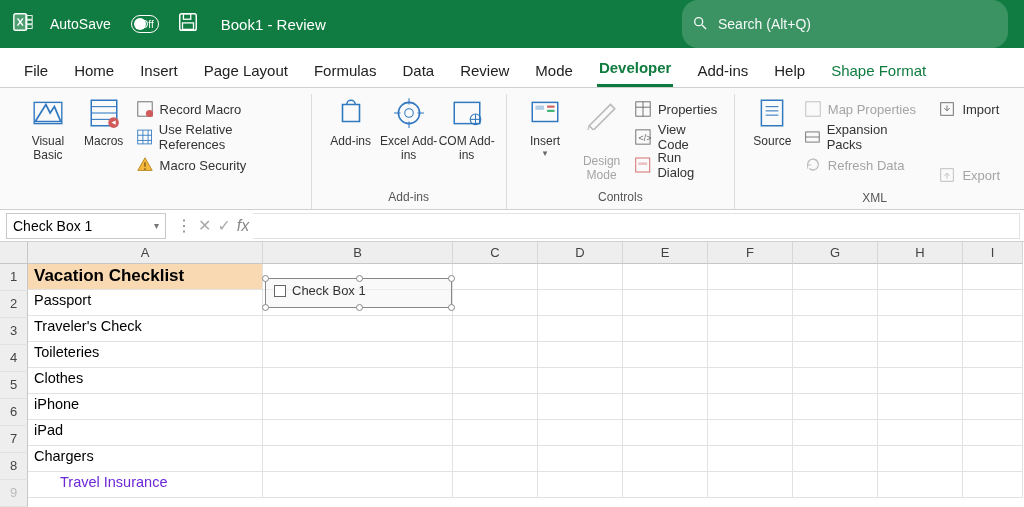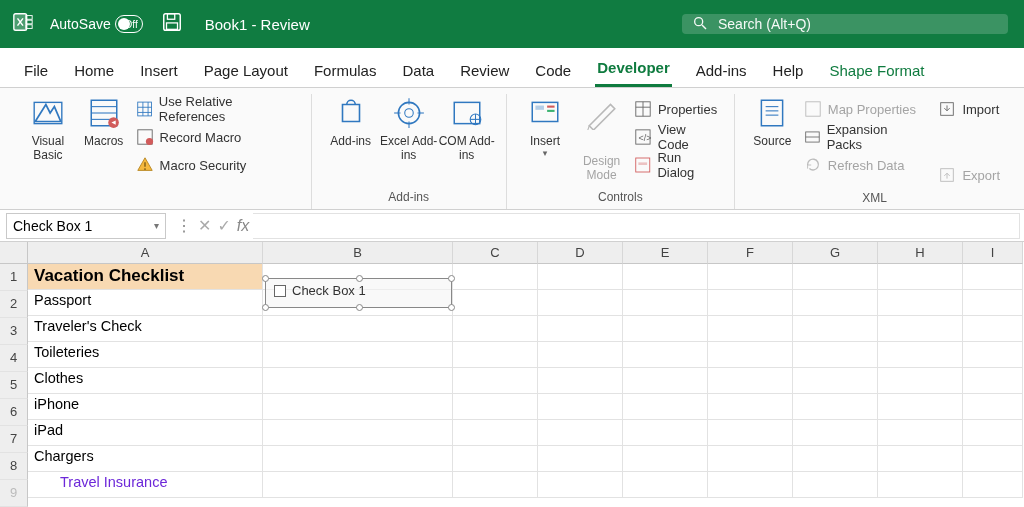--- a/index.html
+++ b/index.html
@@ -2,26 +2,26 @@
 <html><head>
 <meta charset="utf-8">
 <style>
   * { box-sizing: border-box; margin: 0; padding: 0; font-family: 'Segoe UI', Arial, sans-serif; }
   body { width: 1024px; height: 507px; overflow: hidden; background: #fff; }
 
   
   .titlebar { height: 48px; background: #107c41; display: flex; align-items: center; color: #fff; }
   .titlebar-left { display: flex; align-items: center; padding-left: 12px; gap: 10px; }
   .app-icon { width: 22px; height: 22px; }
-  .autosave { display:flex; align-items:center; gap:4px; font-size:14px; margin-left:6px;}
+  .autosave { display:flex; align-items:center; gap:20px; font-size:14px; margin-left:6px;}
   .toggle { width:28px; height:18px; border:1.5px solid #fff; border-radius:10px; position:relative; display:flex;align-items:center;justify-content:flex-end;padding-right:4px;font-size:10px;}
   .toggle-knob { position:absolute; left:2px; width:12px;height:12px;border-radius:50%;background:#fff;}
   .save-icon { width:22px;height:22px; margin-left:8px;}
   .doc-title { margin-left:12px; font-size:15px; }
-  .searchbox { margin-left:auto; margin-right:16px; height:20px; width:326px; background:rgba(255,255,255,0.18); border-radius:4px; display:flex; align-items:center; padding:0 10px; gap:10px;}
+  .searchbox { margin-left:auto; margin-right:16px; height:48px; width:326px; background:rgba(255,255,255,0.18); border-radius:16px; display:flex; align-items:center; padding:0 10px; gap:10px;}
   .searchbox span { color:#fff; font-size:14px; opacity:0.95;}
 
   
   .tabs { height:40px; display:flex; align-items:flex-end; gap:22px; padding-left:22px; border-bottom:1px solid #d0d0d0; background:#fff;}
   .tab { font-size:15px; color:#222; padding:8px 2px; cursor:pointer;}
   .tab.active { color:#0f7b3f; border-bottom:3px solid #0f7b3f; font-weight:600;margin-top:28px;}
   .tab.green { color:#0f7b3f;}
 
   
   .ribbon { display:flex; background:#fafafa; border-bottom:1px solid #d0d0d0; padding:6px 10px 0 10px; height:122px;}
@@ -105,21 +105,21 @@
 </div>
 
 <div class="tabs">
   <div class="tab">File</div>
   <div class="tab">Home</div>
   <div class="tab">Insert</div>
   <div class="tab">Page Layout</div>
   <div class="tab">Formulas</div>
   <div class="tab">Data</div>
   <div class="tab">Review</div>
-  <div class="tab">Code</div>
+  <div class="tab">Mode</div>
   <div class="tab active">Developer</div>
   <div class="tab">Add-ins</div>
   <div class="tab">Help</div>
   <div class="tab green">Shape Format</div>
 </div>
 
 <div class="ribbon">
 
   <div class="group">
     <div class="group-body">
@@ -137,34 +137,34 @@
             <line x1="4" y1="16" x2="28" y2="16" stroke="#3078c0"></line>
             <line x1="4" y1="22" x2="28" y2="22" stroke="#3078c0"></line>
             <circle cx="25" cy="25" r="5" fill="#d15b5b"></circle>
             <path d="M23 25l4-2v4z" fill="#fff"></path>
           </svg>
         <span>Macros</span>
       </div>
       <div class="col">
         <div class="smallbtn">
           <svg width="18" height="18" viewBox="0 0 20 20">
+              <rect x="2" y="2" width="16" height="16" fill="none" stroke="#666"></rect>
+              <circle cx="15" cy="15" r="4" fill="#d15b5b"></circle>
+            </svg>
+          <span>Record Macro</span>
+        </div>
+        <div class="smallbtn">
+          <svg width="18" height="18" viewBox="0 0 20 20">
               <rect x="2" y="2" width="16" height="16" fill="none" stroke="#3078c0"></rect>
               <line x1="2" y1="8" x2="18" y2="8" stroke="#3078c0"></line>
               <line x1="2" y1="14" x2="18" y2="14" stroke="#3078c0"></line>
               <line x1="8" y1="2" x2="8" y2="18" stroke="#3078c0"></line>
               <line x1="14" y1="2" x2="14" y2="18" stroke="#3078c0"></line>
             </svg>
           <span>Use Relative References</span>
-        </div>
-        <div class="smallbtn">
-          <svg width="18" height="18" viewBox="0 0 20 20">
-              <rect x="2" y="2" width="16" height="16" fill="none" stroke="#666"></rect>
-              <circle cx="15" cy="15" r="4" fill="#d15b5b"></circle>
-            </svg>
-          <span>Record Macro</span>
         </div>
         <div class="smallbtn">
           <svg width="18" height="18" viewBox="0 0 20 20">
               <path d="M10 2l8 14H2z" fill="#f5b83d" stroke="#b58420"></path>
               <line x1="10" y1="7" x2="10" y2="12" stroke="#7a5a14" stroke-width="1.5"></line>
               <circle cx="10" cy="14.5" r="1" fill="#7a5a14"></circle>
             </svg>
           <span>Macro Security</span>
         </div>
       </div>

